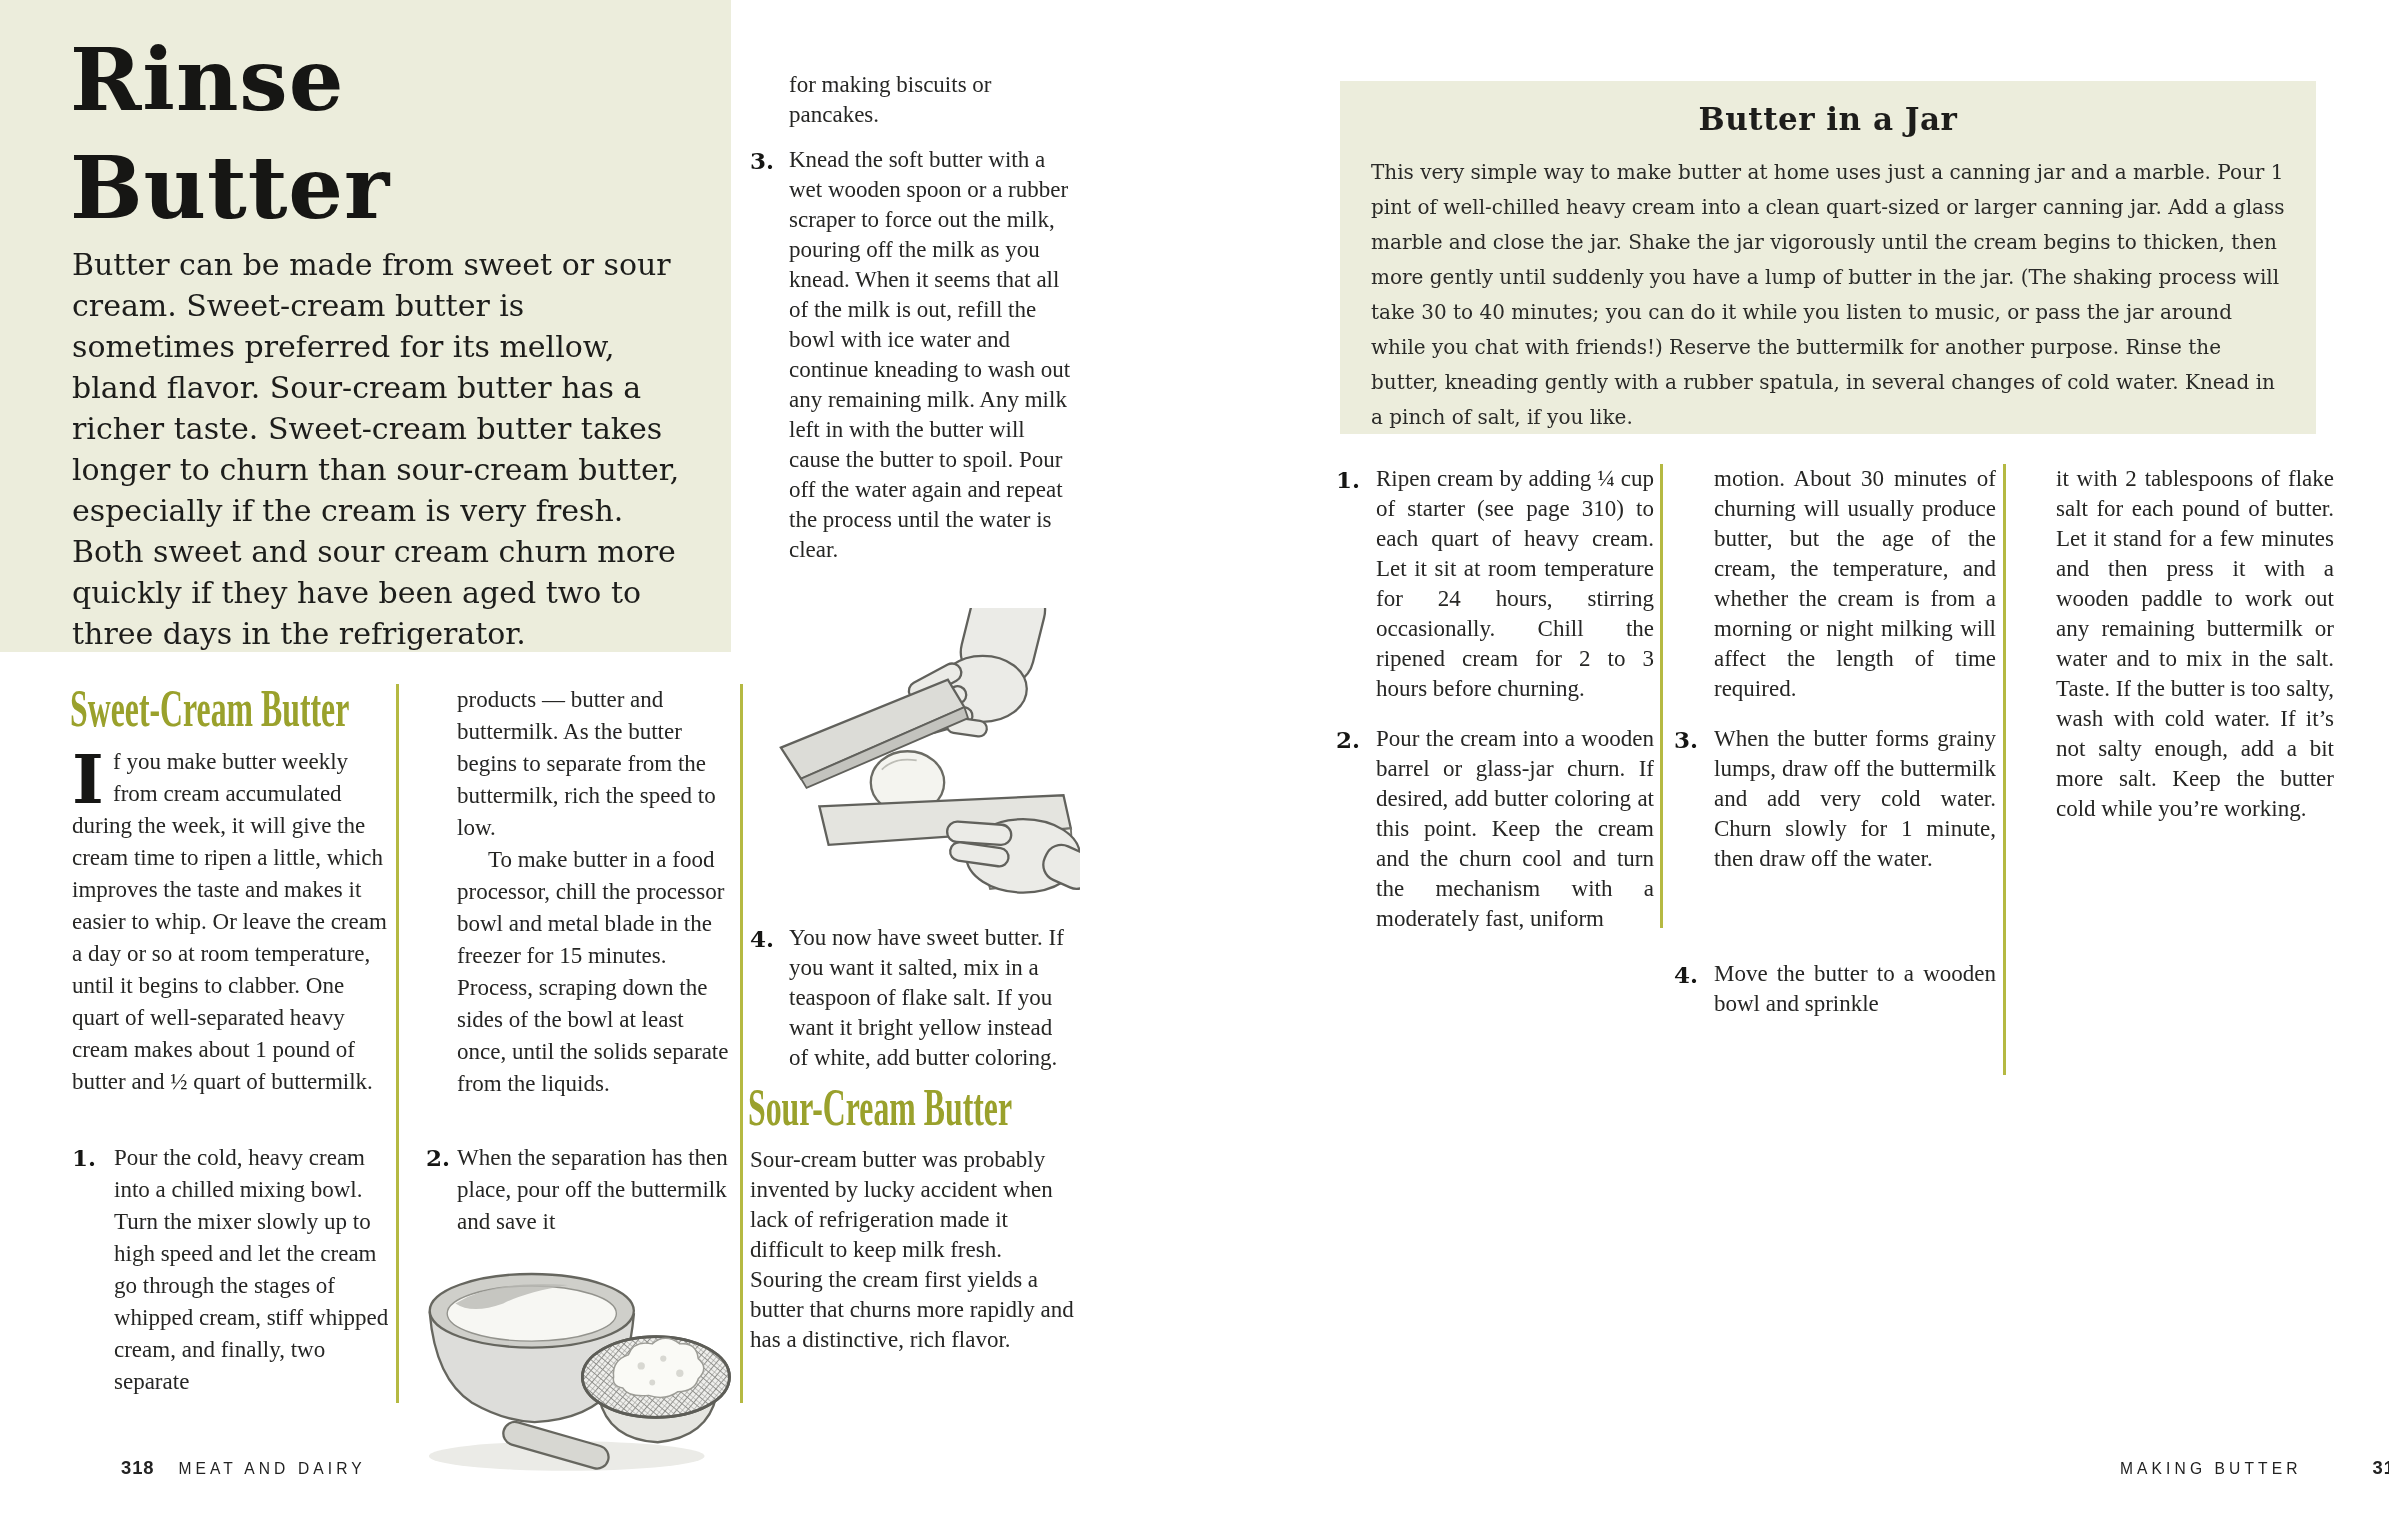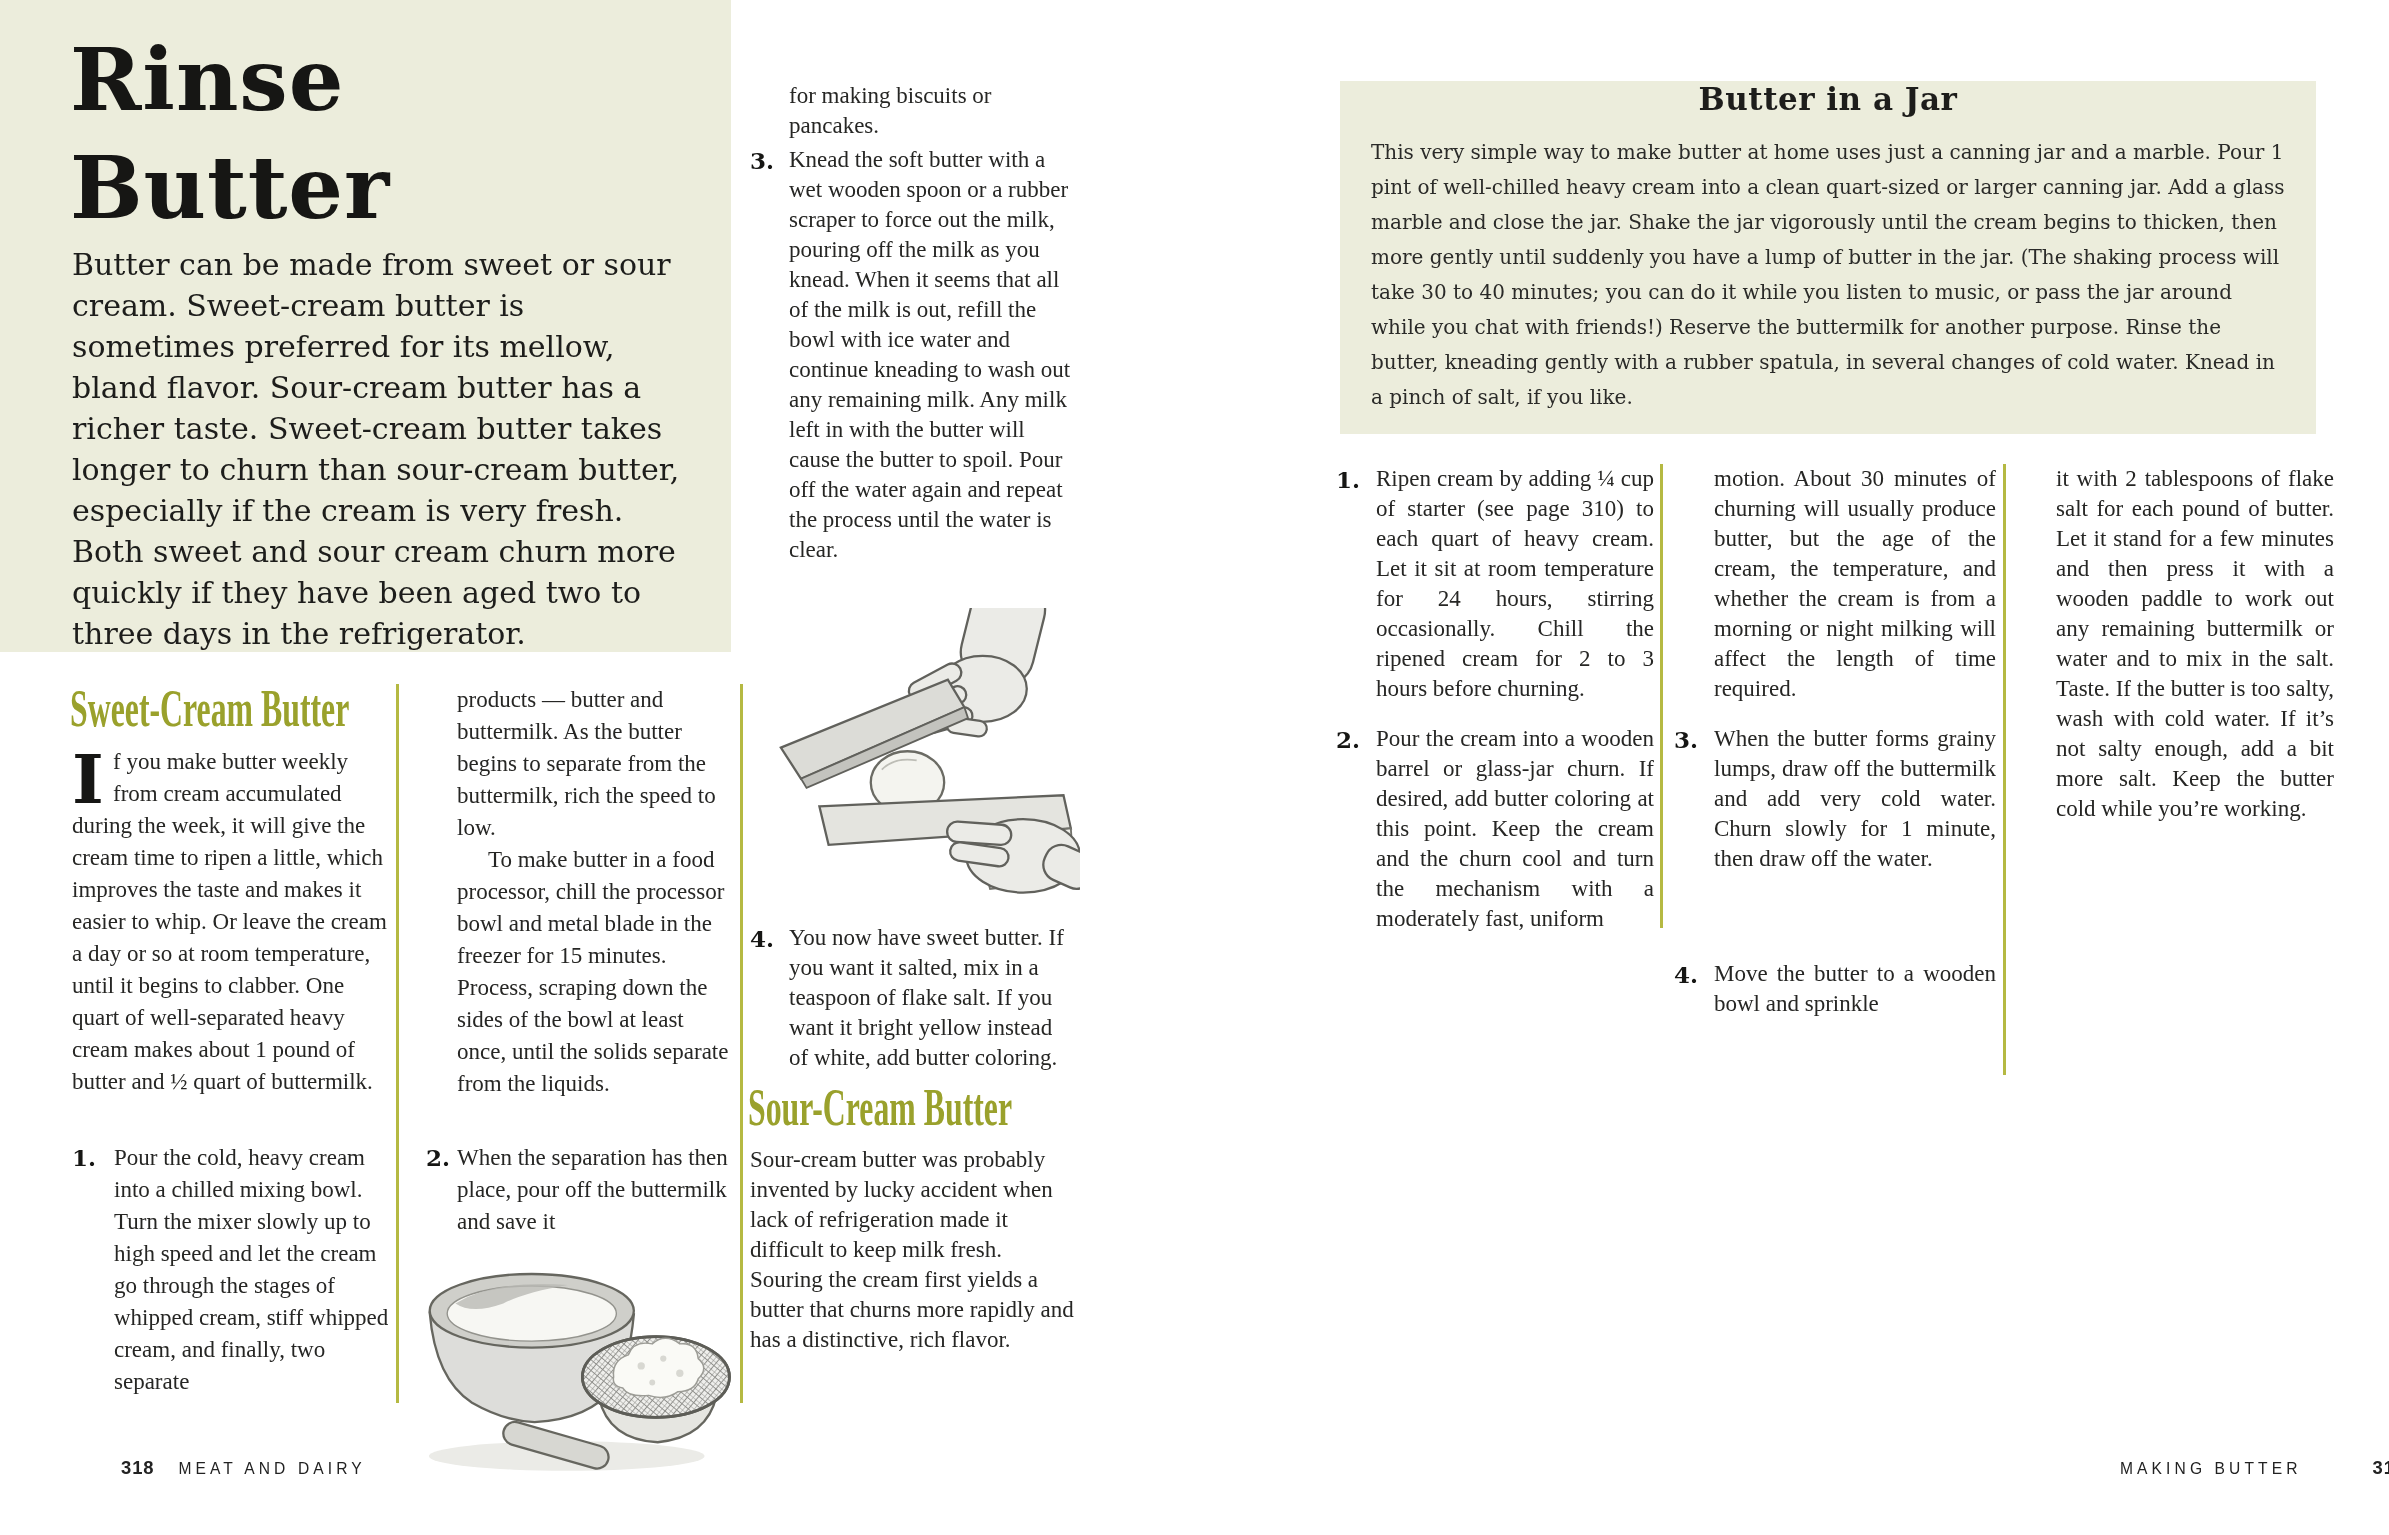--- a/index.html
+++ b/index.html
@@ -50,21 +50,21 @@
     font-size:15.6px; letter-spacing:4.1px; color:#222; white-space:nowrap;
   }
   .page-footer .folio { font-weight:bold; font-size:18.4px; letter-spacing:0.9px;margin-left:47px; }
   .page-footer .gap { display:inline-block; width:24px; }
   
   .jar-box {
     position:absolute; left:1340px; top:81px; width:976px; height:353px;
     background:#eceddc;
   }
   .jar-box h3 {
-    margin:0; text-align:center;
+    margin:0; padding-top:20px; text-align:center;
     font-family:"DejaVu Serif", serif; font-weight:bold; font-size:31px; color:#1d1d1b;
     letter-spacing:0.5px;
   }
   .jar-box p {
     margin:0; padding:18.4px 31px 0 31px;
     font-family:"DejaVu Serif", serif; font-size:20px; line-height:35px; color:#2a2a28;
   }
   .illus { position:absolute; }
 </style>
 </head>
@@ -124,21 +124,21 @@
 
     <path d="M216 150 Q214 132 232 126 Q238 110 258 114 Q272 102 288 114 Q306 112 308 130 Q320 140 308 152 Q304 166 286 166 Q272 176 254 170 Q232 172 226 162 Q214 160 216 150" fill="#fafaf6" stroke="#9c9c96" stroke-width="1.6"></path>
     <circle cx="246" cy="138" r="4" fill="#d8d8d2"></circle>
     <circle cx="270" cy="130" r="3.4" fill="#d8d8d2"></circle>
     <circle cx="288" cy="146" r="4" fill="#d8d8d2"></circle>
     <circle cx="258" cy="156" r="3.2" fill="#d8d8d2"></circle>
   </svg>
 
   <div class="vrule" style="left:740px; top:684px; height:719px;"></div>
 
-  <p class="body-copy tight" style="position:absolute; left:789px; top:81px; width:276px;">for making biscuits or pancakes.</p>
+  <p class="body-copy tight" style="position:absolute; left:789px; top:70px; width:276px;">for making biscuits or pancakes.</p>
 
   <div class="step" style="left:750px; top:145px; width:323px; padding-left:39px; box-sizing:border-box;">
     <span class="num">3.</span>
     <p class="body-copy tight">Knead the soft butter with a wet wooden spoon or a rubber scraper to force out the milk, pouring off the milk as you knead. When it seems that all of the milk is out, refill the bowl with ice water and continue kneading to wash out any remaining milk. Any milk left in with the butter will cause the butter to spoil. Pour off the water again and repeat the process until the water is clear.</p>
   </div>
 
   <svg class="illus" style="left:768px; top:608px;" width="312" height="303" viewBox="0 0 340 330" role="img">
 
     <g fill="#ebebe7" stroke="#61615c" stroke-width="2.5">
       <rect x="216" y="-34" width="80" height="118" rx="34" transform="rotate(14 256 25)"></rect>

